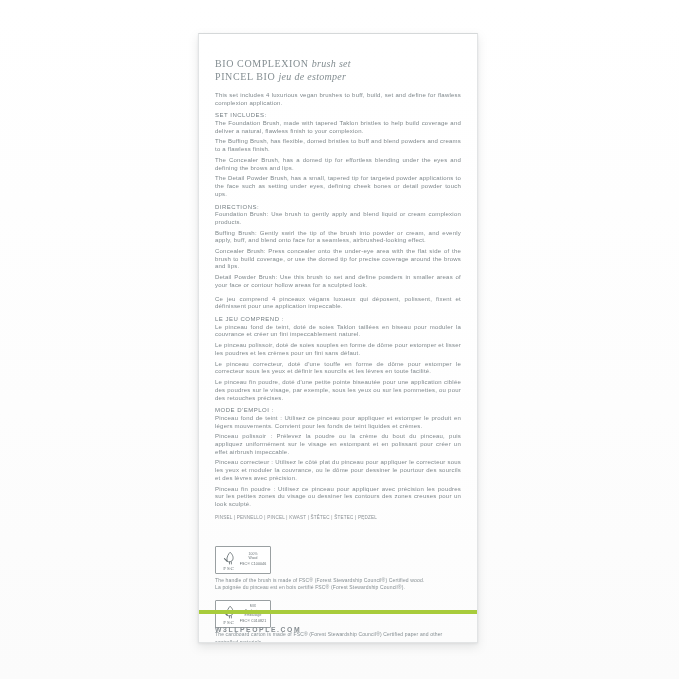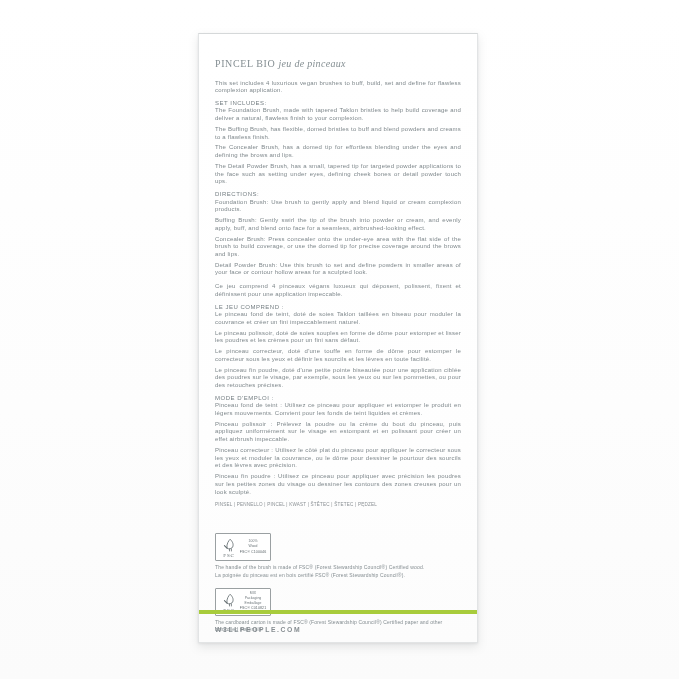--- a/index.html
+++ b/index.html
@@ -43,22 +43,26 @@
 </style>
 </head>
 <body>
 
 <div class="stage">
   <div class="box">
     <div class="panel">
 
       <div class="title">
         <div>
+          <span class="caps">BIO COMPLEXION</span>
+          <span class="it">brush set</span>
+        </div>
+        <div>
           <span class="caps">PINCEL BIO</span>
-          <span class="it">jeu de pinceaux</span>
+          <span class="it">jeu de estomper</span>
         </div>
       </div>
 
       <p class="intro">This set includes 4 luxurious vegan brushes to buff, build, set and define for flawless complexion application.</p>
 
       <div class="heading">SET INCLUDES:</div>
       <p>The Foundation Brush, made with tapered Taklon bristles to help build coverage and deliver a natural, flawless finish to your complexion.</p>
       <p>The Buffing Brush, has flexible, domed bristles to buff and blend powders and creams to a flawless finish.</p>
       <p>The Concealer Brush, has a domed tip for effortless blending under the eyes and defining the brows and lips.</p>
       <p>The Detail Powder Brush, has a small, tapered tip for targeted powder applications to the face such as setting under eyes, defining cheek bones or detail powder touch ups.</p>

